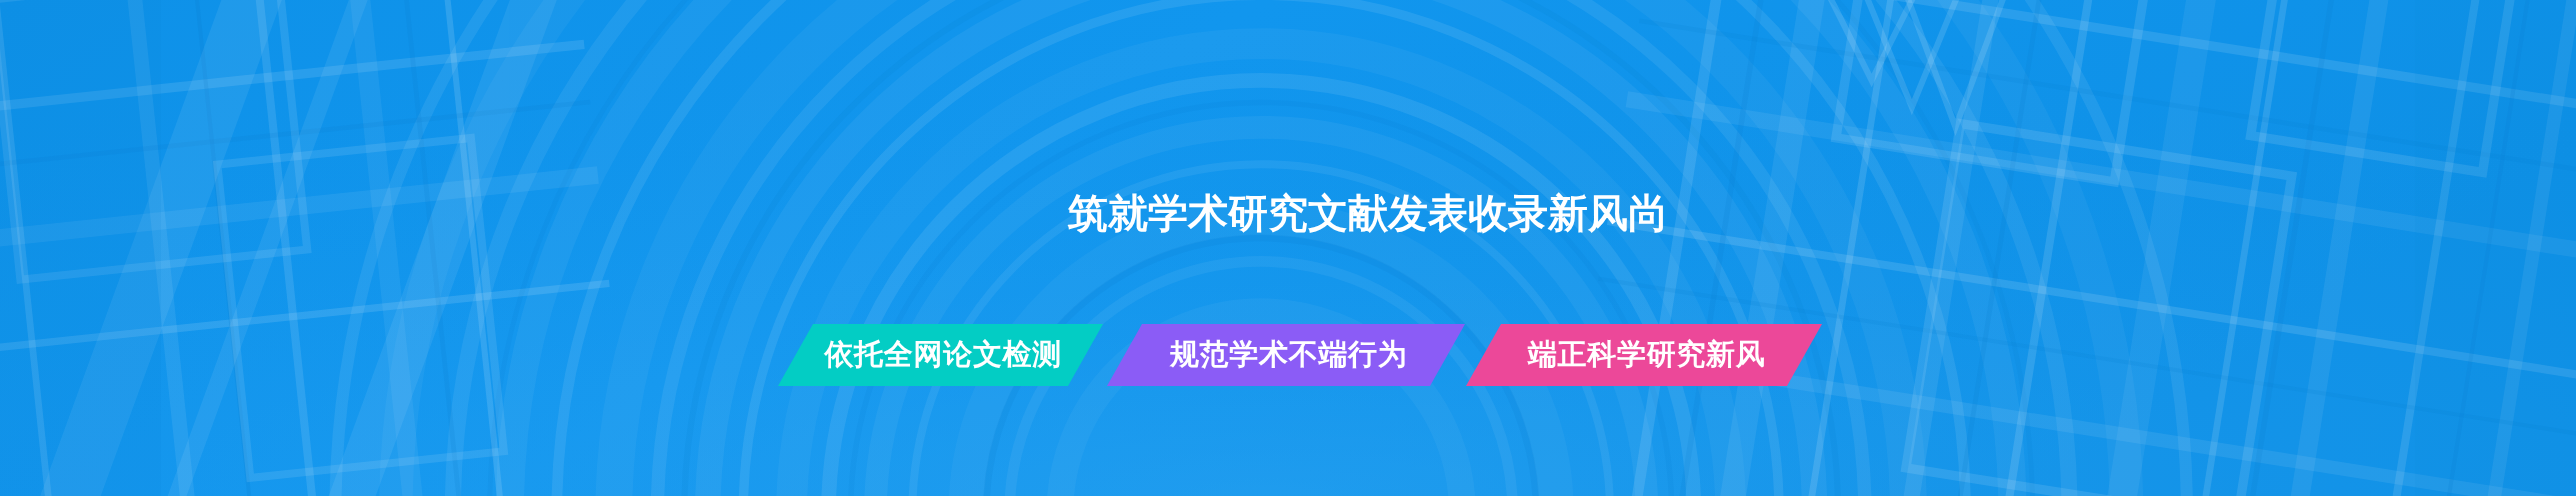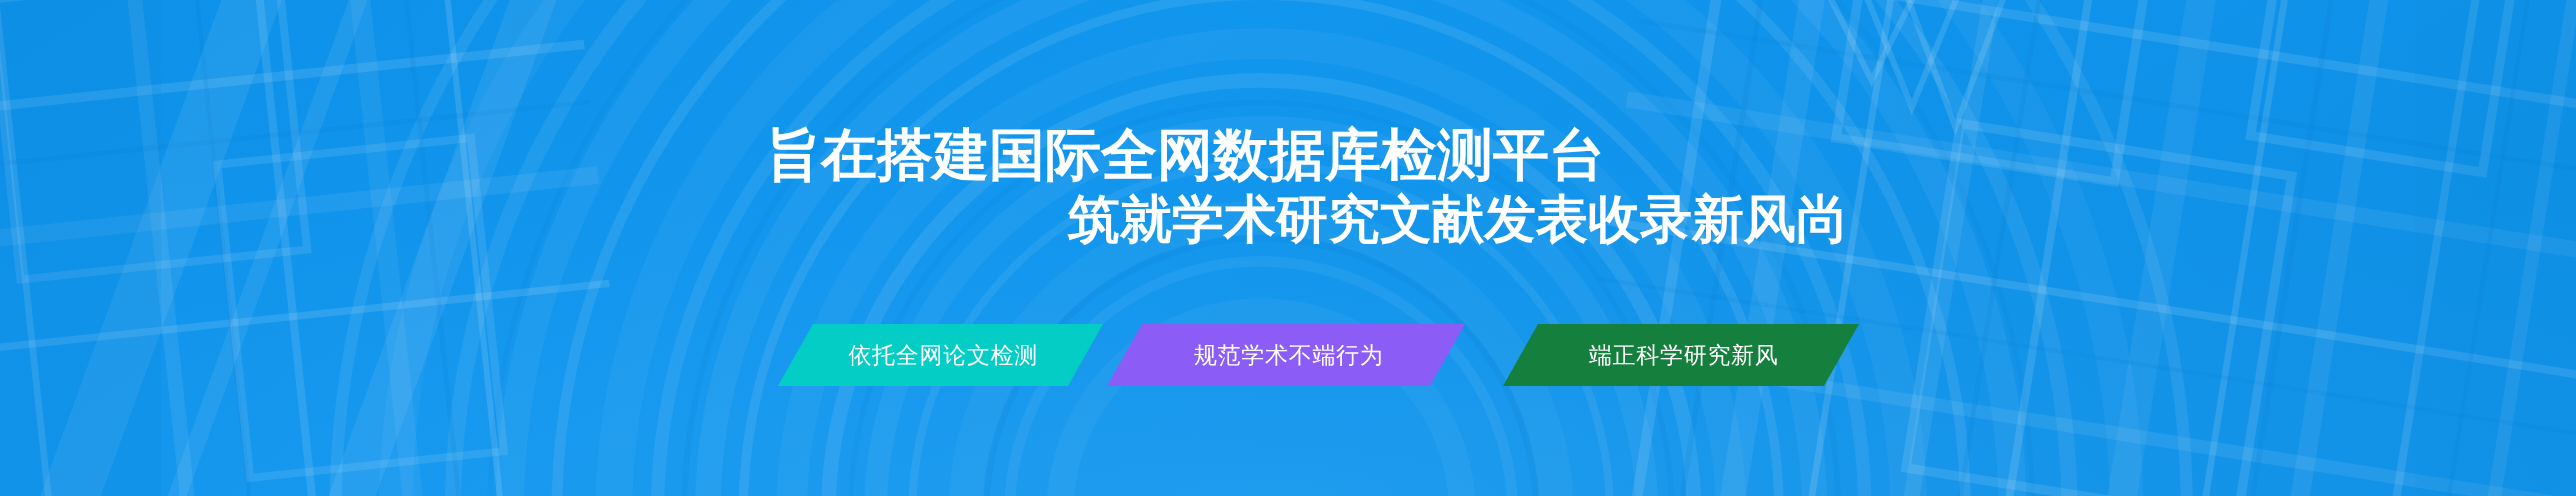--- a/index.html
+++ b/index.html
@@ -43,21 +43,21 @@
     font-family: "DejaVu Sans", "Liberation Sans", sans-serif;
   }
   .line-1 {
     left: 765px;
     top: 127px;
     font-size: 56px;
   }
   .line-2 {
     left: 1068px;
     top: 193px;
-    font-size: 52px;
+    font-size: 40px;
   }
 
   
   .tag-row {
     position: absolute;
     left: 778px;
     top: 324px;
     width: 1047px;
     height: 62px;
   }
@@ -65,43 +65,43 @@
     position: absolute;
     top: 0;
     height: 62px;
     display: flex;
     align-items: center;
     justify-content: center;
     box-sizing: border-box;
   }
   .tag-label {
     color: #ffffff;
-    font-size: 23px;
-    font-weight: 400;
+    font-size: 29px;
+    font-weight: 700;
     letter-spacing: 0.7px;
     white-space: nowrap;
     font-family: "DejaVu Sans", "Liberation Sans", sans-serif;
     transform: translateX(2.7px);
   }
   .tag-0 {
     left: 0px;
     width: 325px;
     background: #03cdc4;
     clip-path: polygon(35px 0, 325px 0, 290px 62px, 0 62px);
   }
   .tag-1 {
     left: 329px;
     width: 358px;
     background: #8b5cf6;
     clip-path: polygon(35px 0, 358px 0, 323px 62px, 0 62px);
   }
   .tag-2 {
-    left: 725px;
+    left: 688px;
     width: 356px;
-    background: #15803d;
+    background: #ec4899;
     clip-path: polygon(35px 0, 356px 0, 321px 62px, 0 62px);
   }
 </style>
 </head>
 <body>
 
 <div id="banner">
 
   <svg id="bg-svg" viewBox="0 0 3840 740" preserveAspectRatio="none" aria-hidden="true">
     <defs>
@@ -222,21 +222,20 @@
         <polygon points="520,0 548,0 278,740 250,740"></polygon>
         <polygon points="760,0 830,0 560,740 490,740"></polygon>
       </g>
 
       <rect x="0" y="0" width="240" height="740" fill="#0b86d8" opacity="0.12"></rect>
       <rect x="3600" y="0" width="240" height="740" fill="#0b86d8" opacity="0.10"></rect>
     </g>
   </svg>
 
   <div class="headline-wrap">
-    <div class="headline-line line-1">旨在搭建国际全网数据库检测平台</div>
     <div class="headline-line line-2">筑就学术研究文献发表收录新风尚</div>
   </div>
 
   <div class="tag-row">
 
     <div class="tag tag-0">
       <span class="tag-label">依托全网论文检测</span>
     </div>
 
     <div class="tag tag-1">

